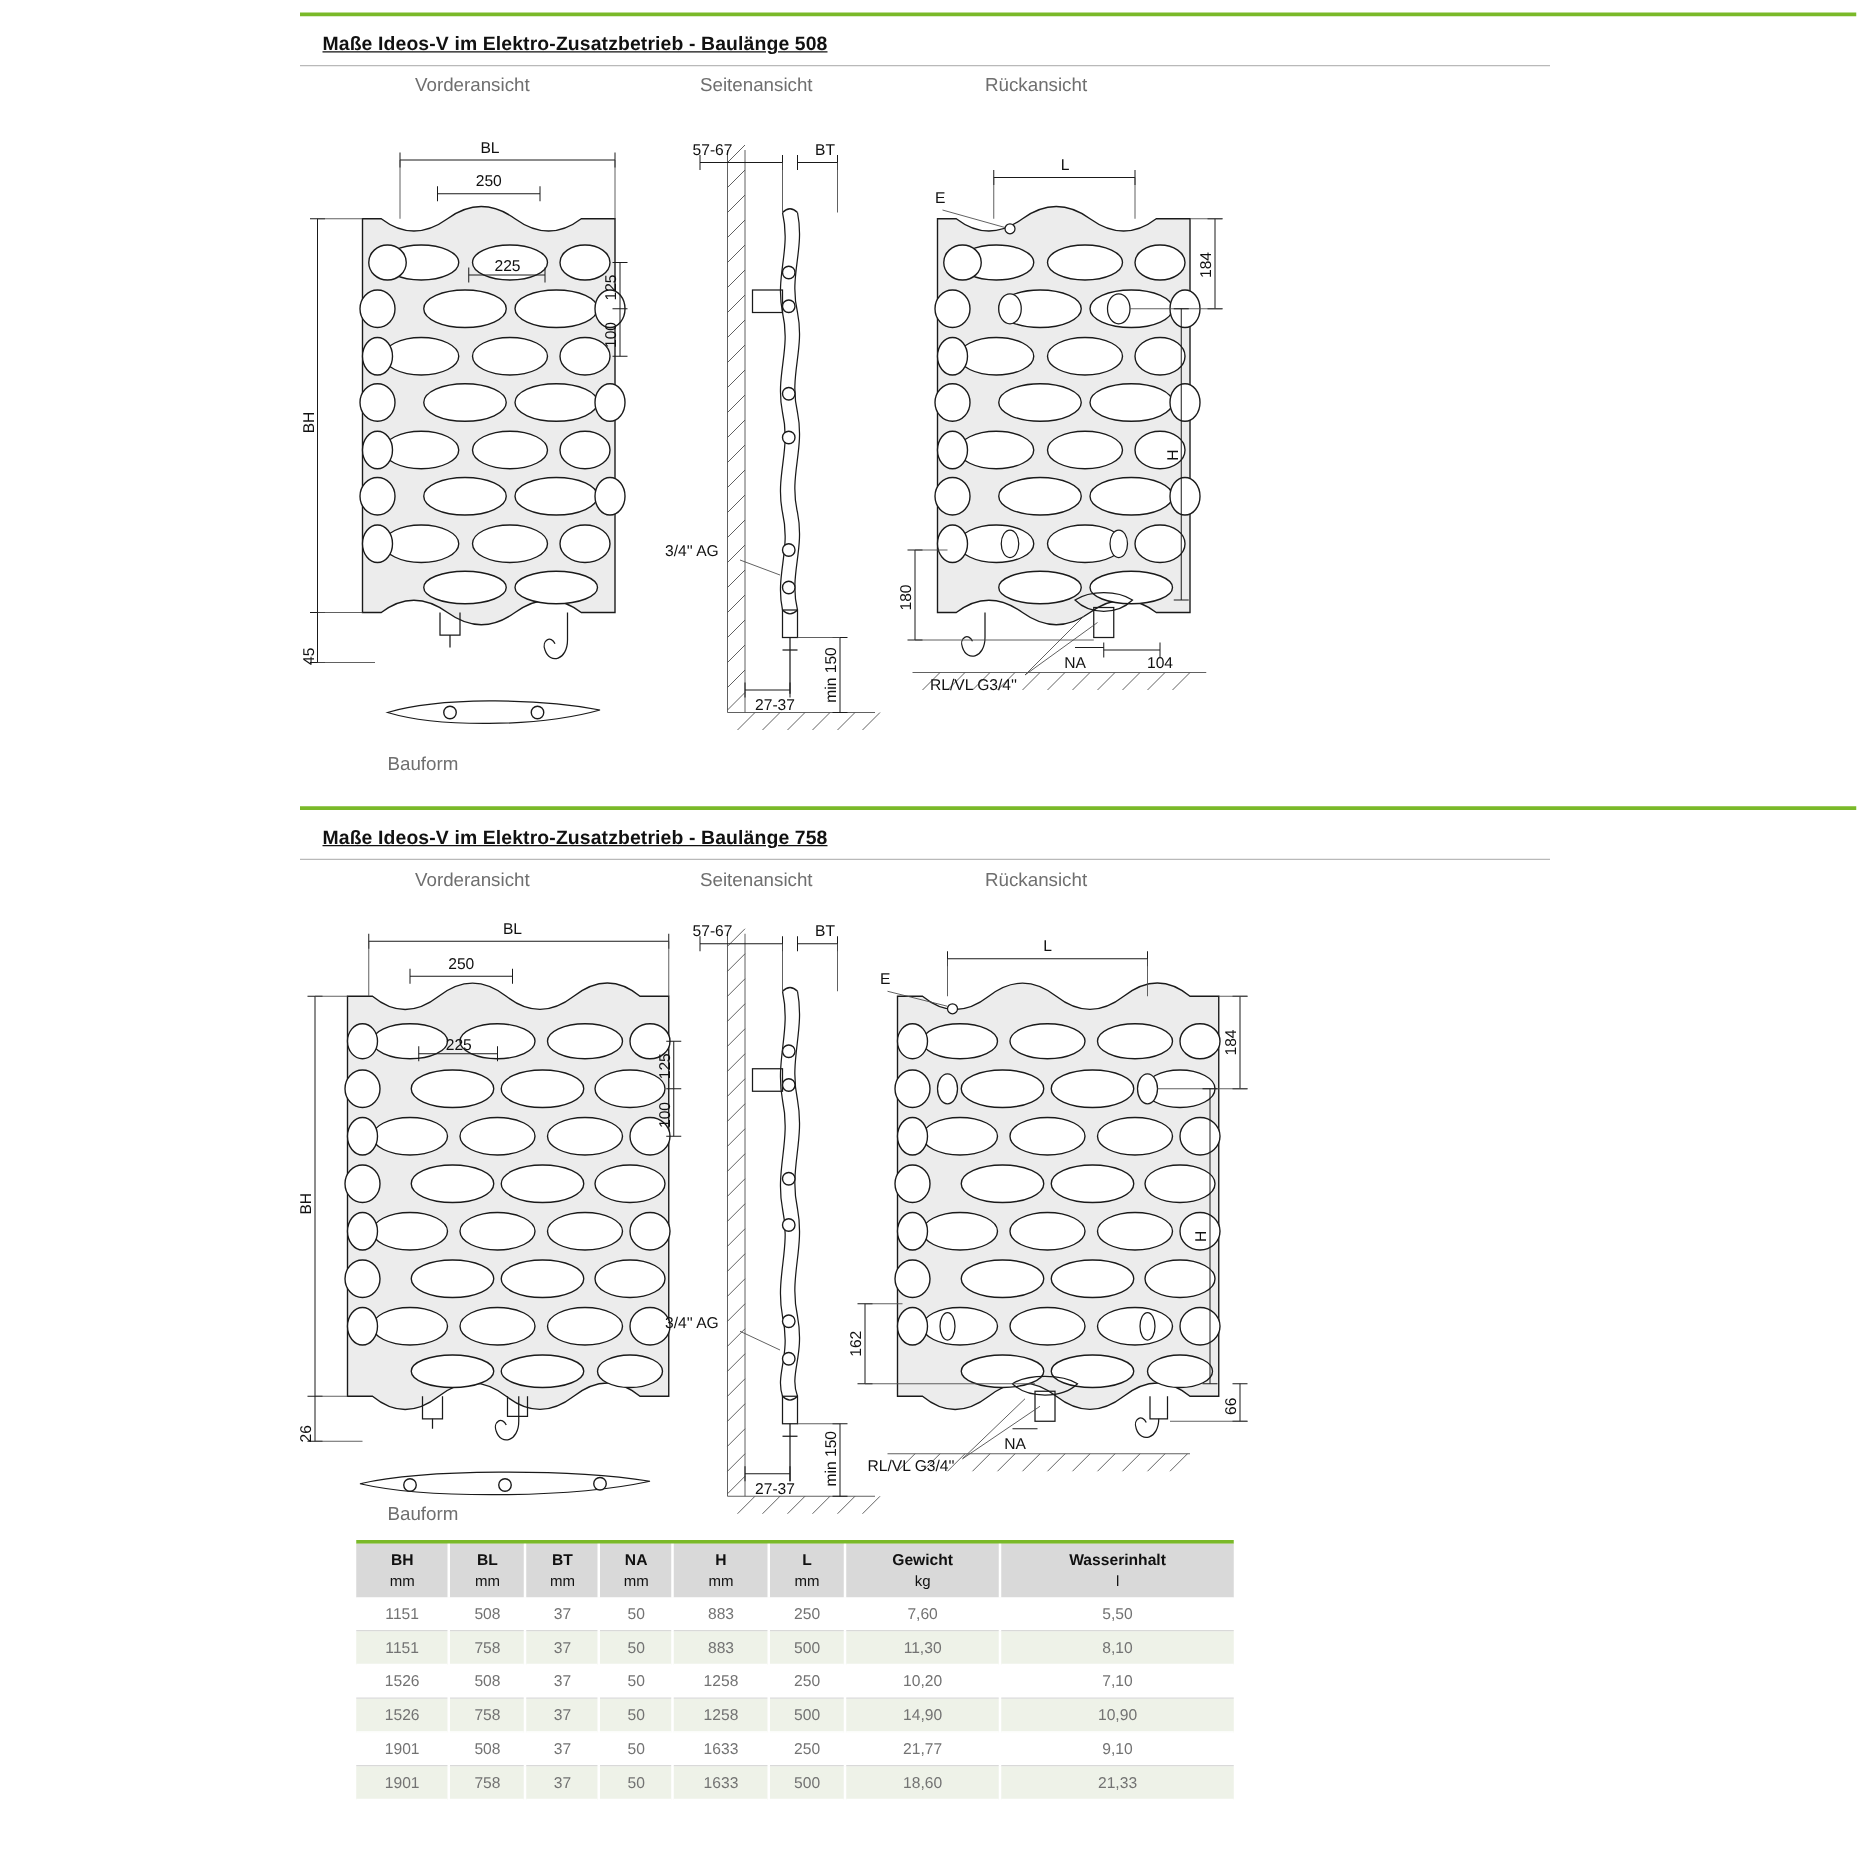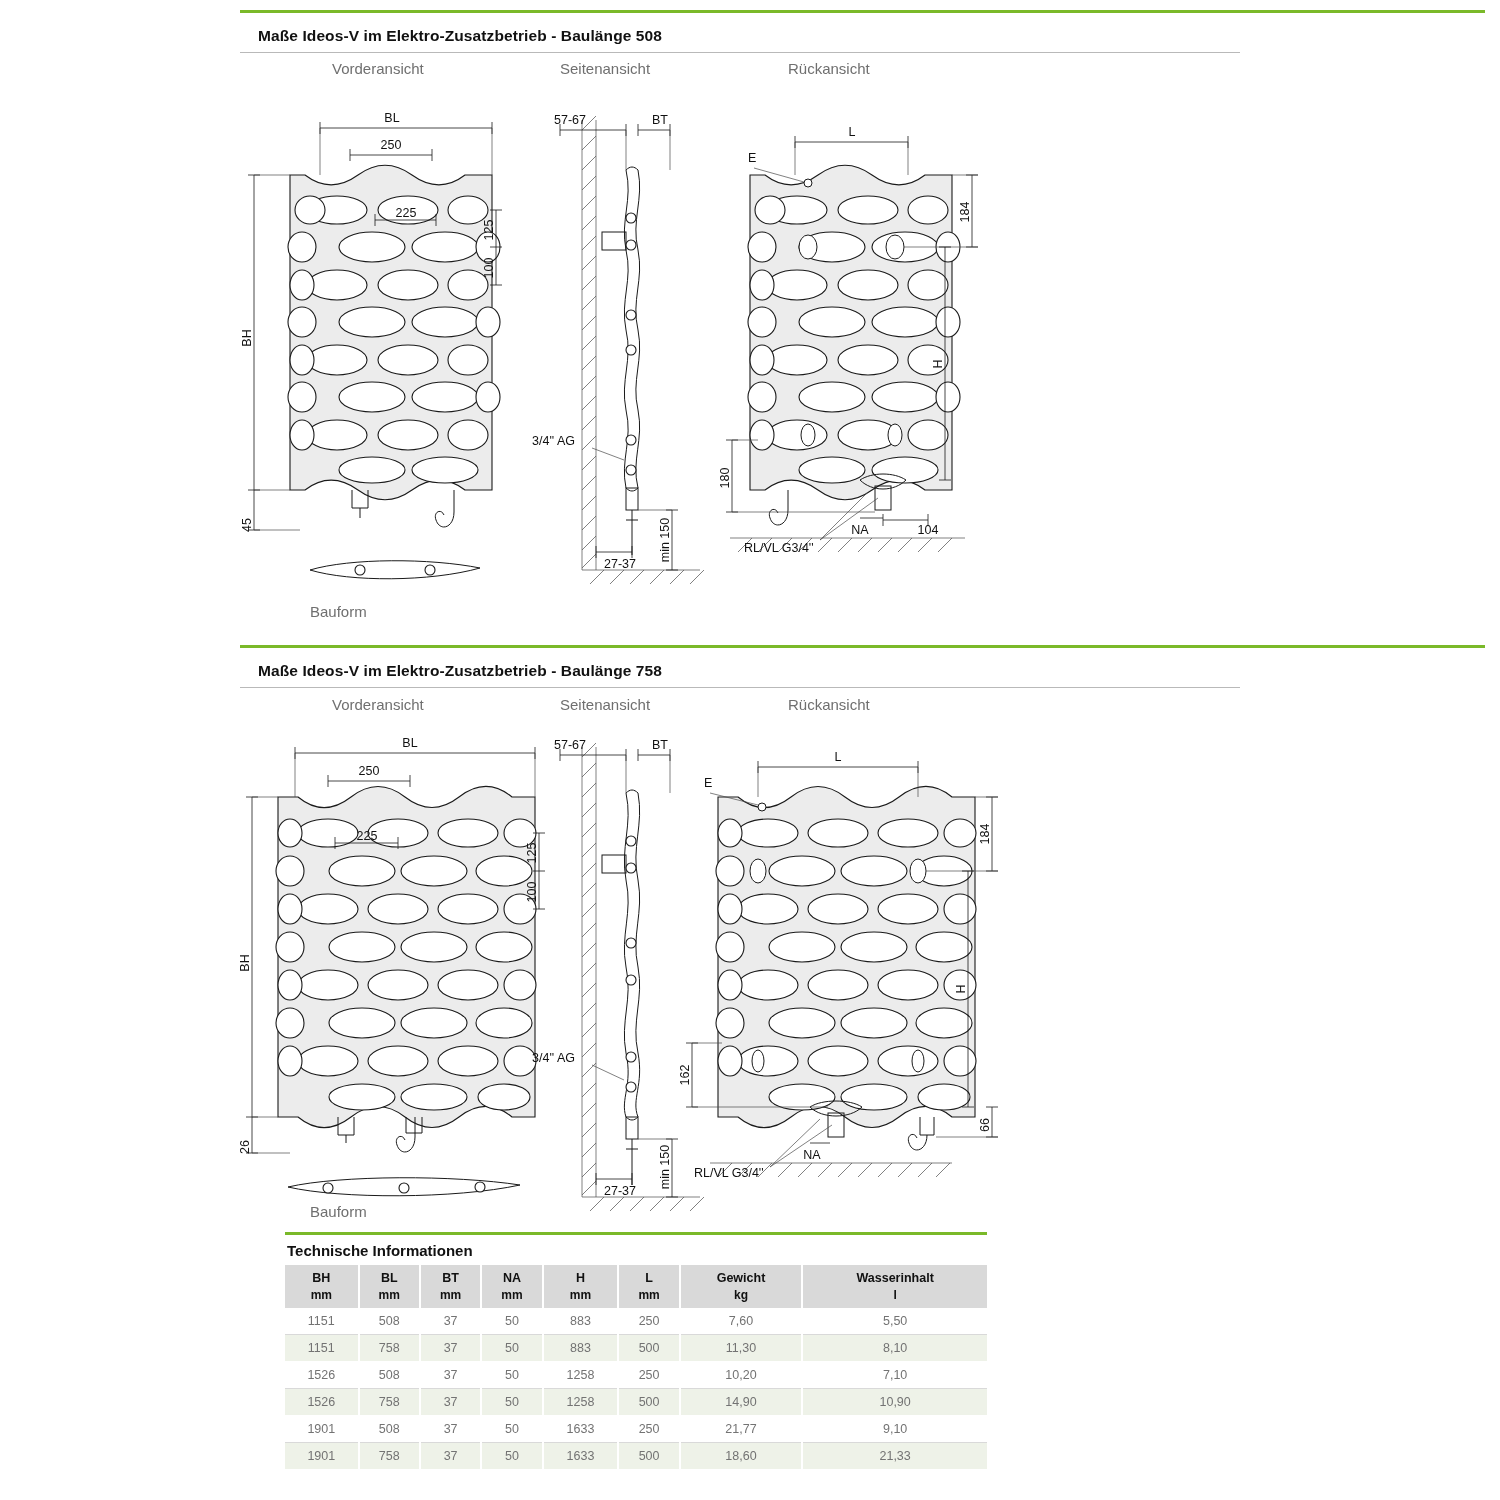--- a/index.html
+++ b/index.html
@@ -18,20 +18,21 @@
     height: 3px;
     background: #7ab929;
   }
   .sec-title {
     position: absolute;
     font-size: 15.5px;
     font-weight: bold;
     color: #111;
     letter-spacing: 0.1px;
     white-space: nowrap;
+    text-decoration: underline;
   }
   .sec-underline {
     position: absolute;
     height: 1px;
     background: #b9b9b9;
   }
   .view-label {
     position: absolute;
     font-size: 15px;
     color: #6f6f6f;
@@ -83,21 +84,21 @@
   table.tech td {
     padding: 6px 2px;
     text-align: center;
     color: #737373;
     border-right: 2px solid #ffffff;
     border-bottom: 1px solid #ffffff;
   }
   table.tech td:last-child { border-right: none; }
   table.tech tr.row-odd td { background: #ffffff; border-bottom: 1px solid #d9d9d9; }
   table.tech tr.row-even td { background: #eef2e8; }
-  .hdr-sub { font-weight: bold; font-size: 12px; }
+  .hdr-sub { font-weight: normal; font-size: 12px; }
 </style>
 </head>
 <body>
 
 <div class="page">
 
   <div class="sec-rule" style="left:240px; top:10px; width:1245px;"></div>
   <div class="sec-title" style="left:258px; top:27px;">Maße Ideos-V im Elektro-Zusatzbetrieb - Baulänge 508</div>
   <div class="sec-underline" style="left:240px; top:52px; width:1000px;"></div>
 
@@ -663,21 +664,20 @@
       <path class="ln-dim" d="M 130 408 L 150 408"></path>
       <text class="dim-text" x="132" y="424" text-anchor="middle">NA</text>
 
       <path class="ln-thin" d="M 90 432 L 140 384 M 90 432 L 152 390"></path>
       <text class="dim-text" x="14" y="442">RL/VL G3/4''</text>
     </svg>
   </div>
 
   <div class="table-wrap">
     <div class="tbl-rule"></div>
-    <div class="tbl-title">Technische Informationen</div>
     <table class="tech">
       <thead>
         <tr>
           <th>
             <div>BH</div>
             <div class="hdr-sub">mm</div>
           </th>
           <th>
             <div>BL</div>
             <div class="hdr-sub">mm</div>

